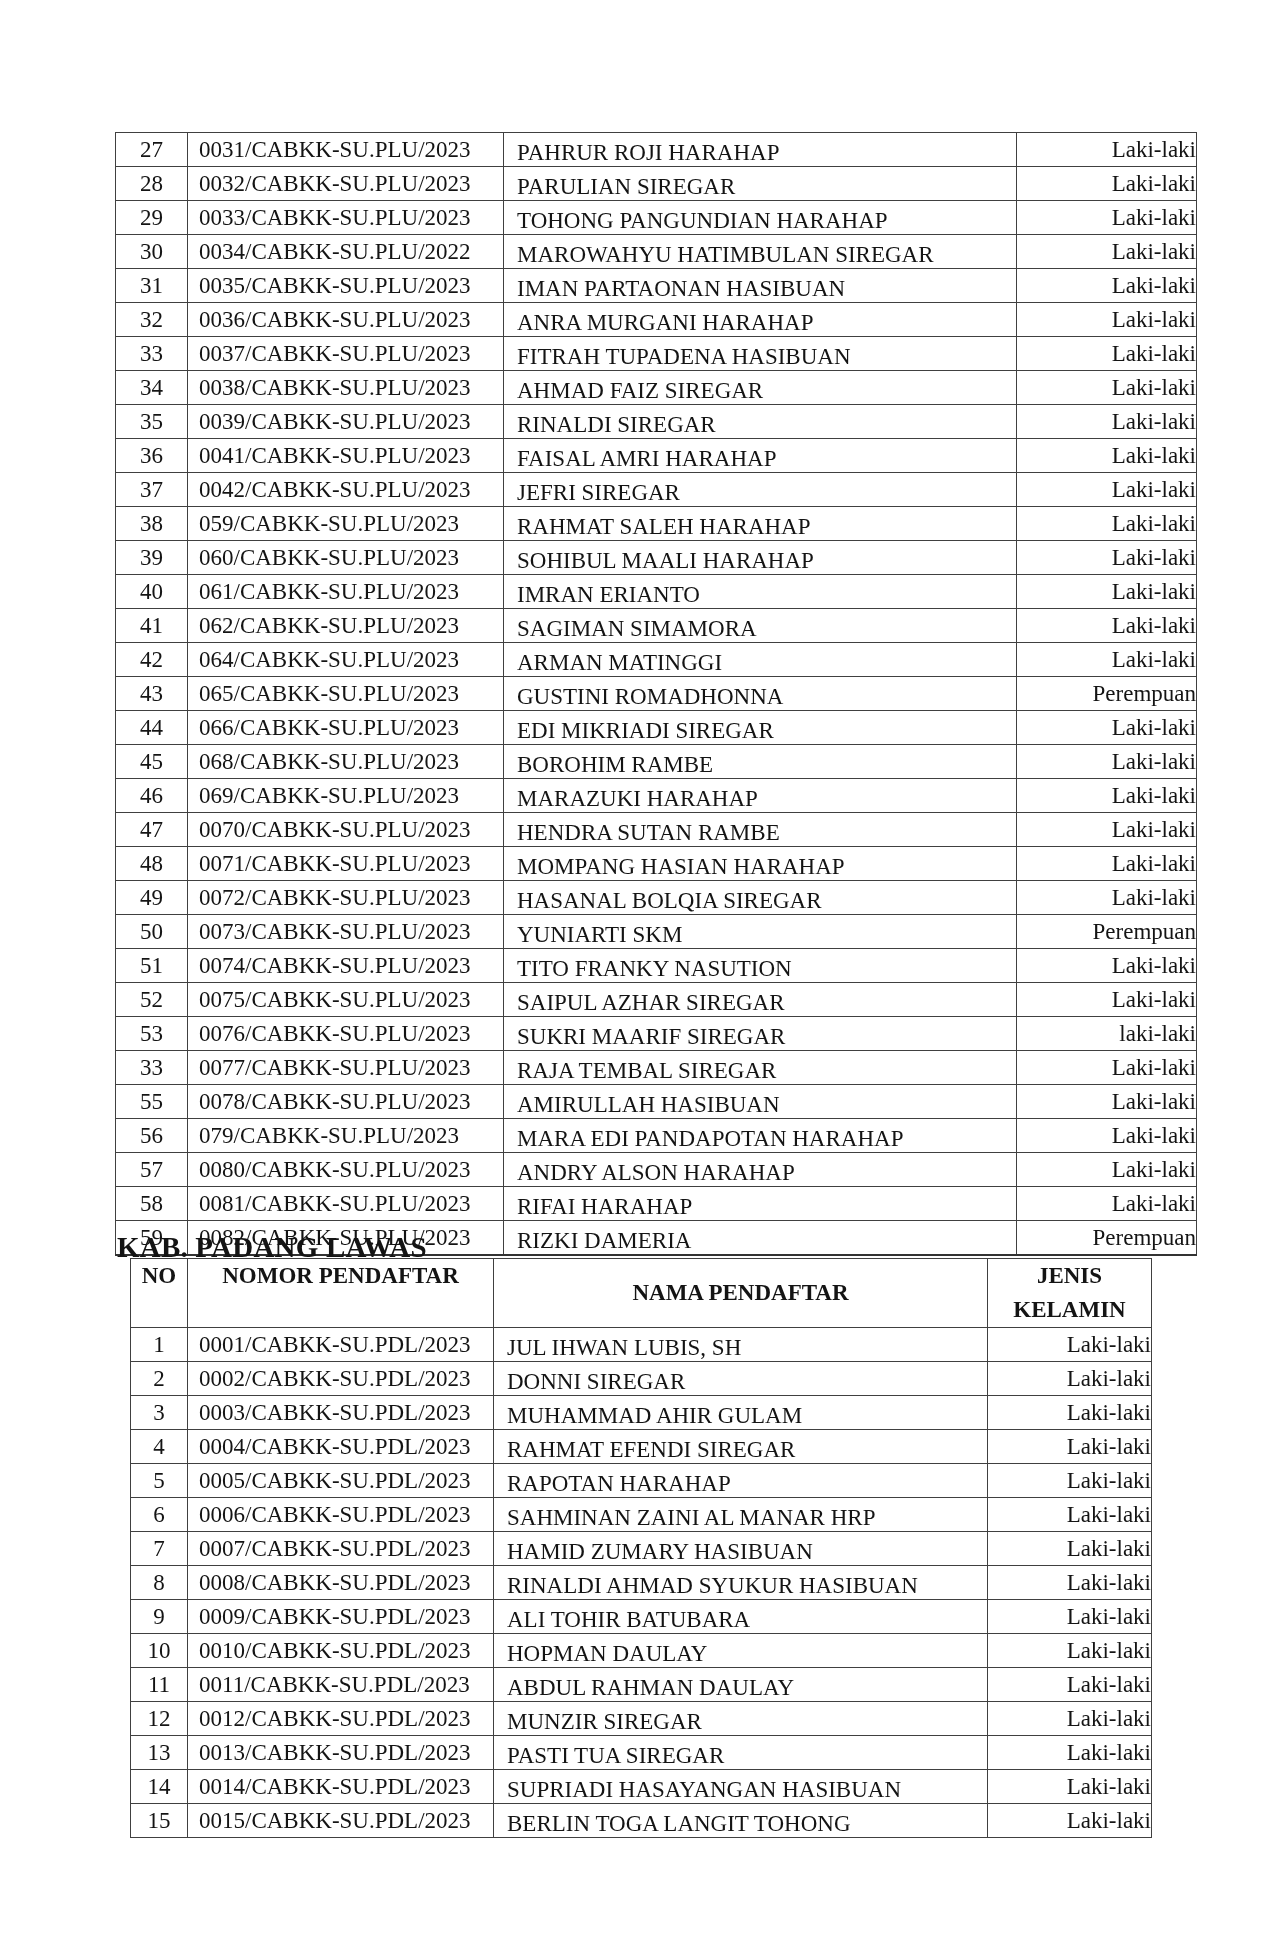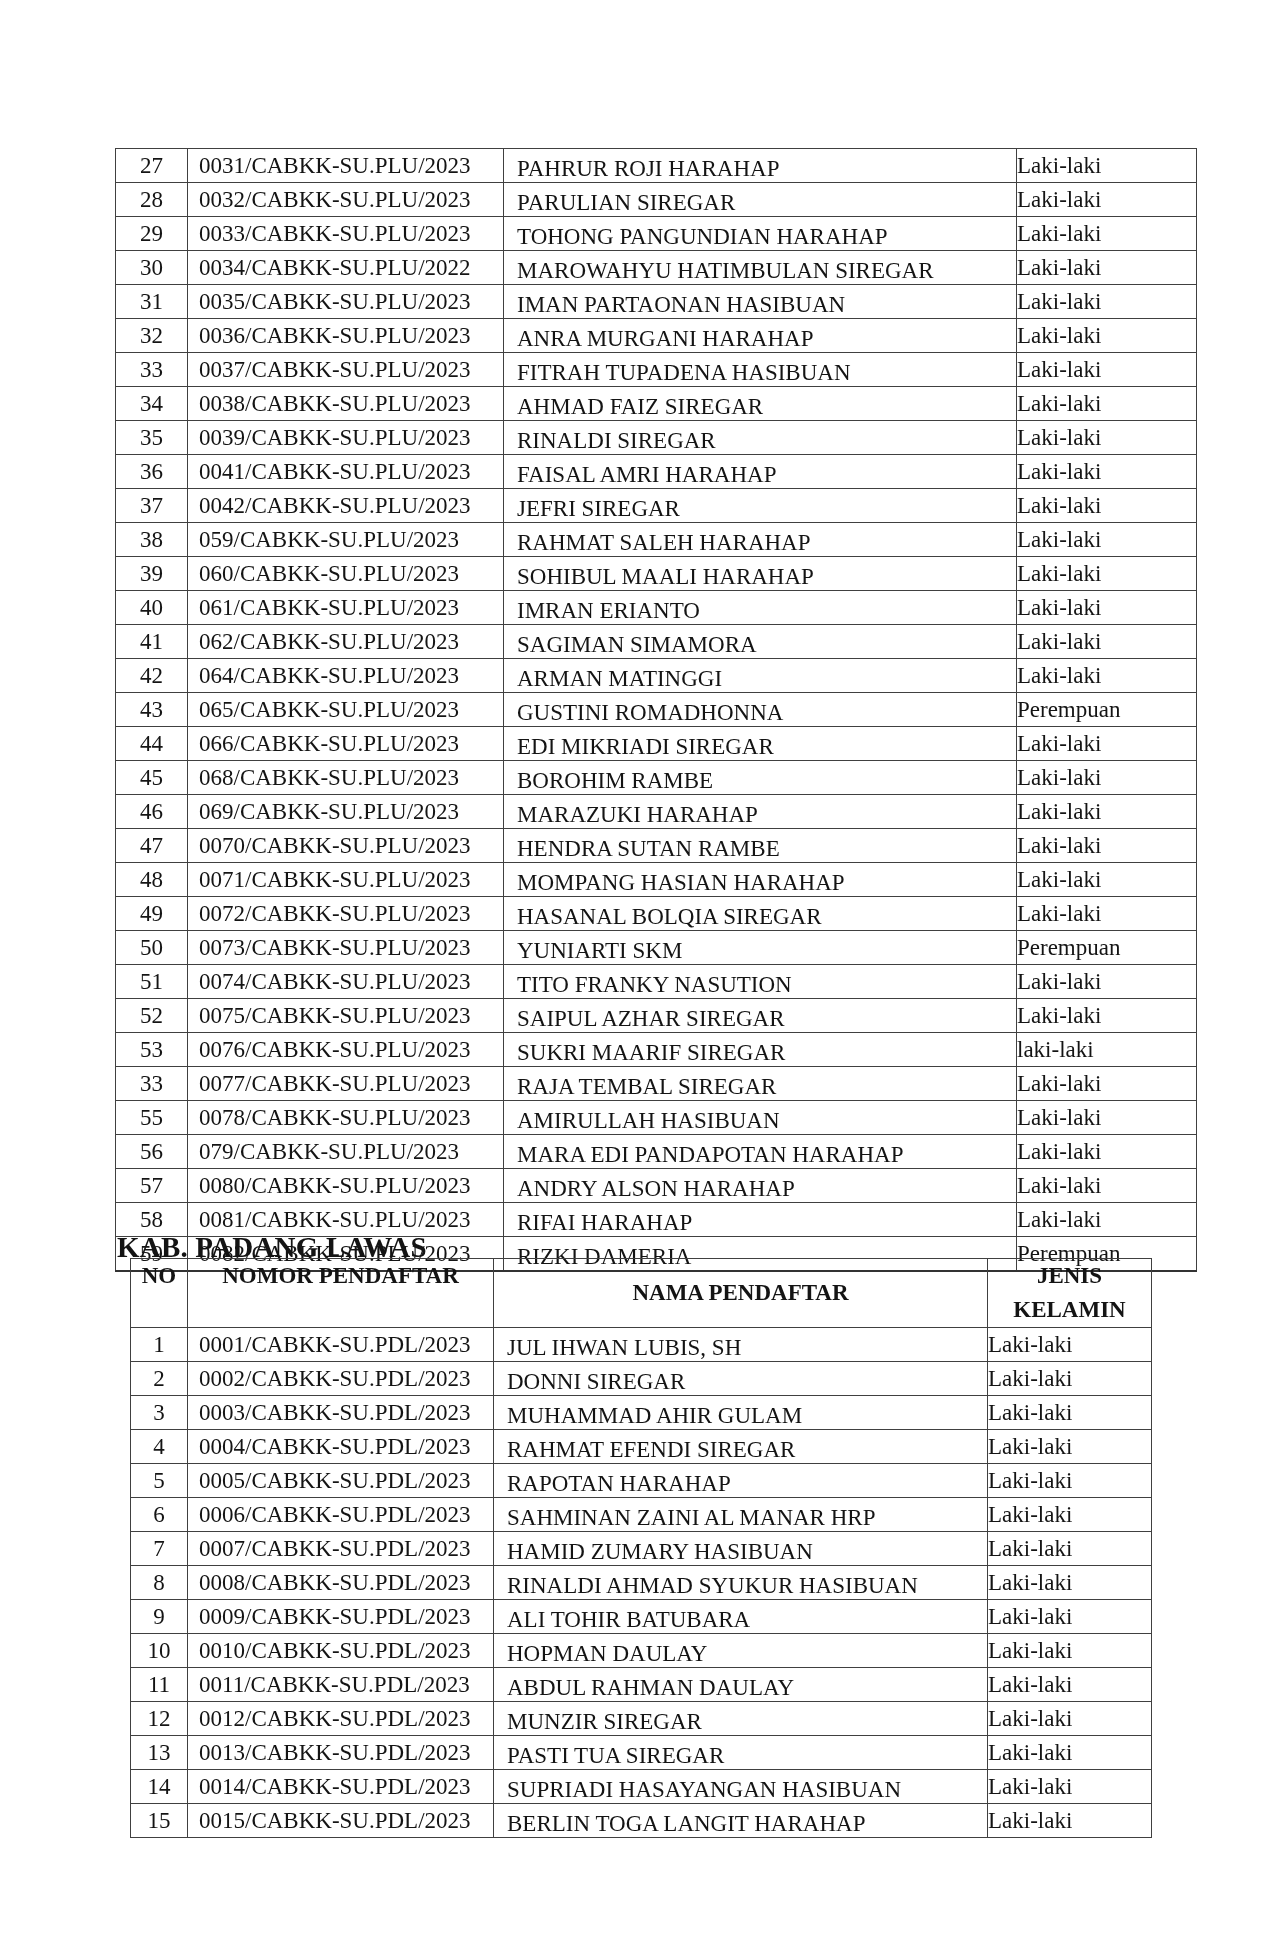--- a/index.html
+++ b/index.html
@@ -24,21 +24,21 @@
     overflow: hidden;
     white-space: nowrap;
     font-size: 23px;
     border: 1px solid #404040;
     padding: 0;
   }
   
   #table1 {
     position: absolute;
     left: 115px;
-    top: 148px;
+    top: 132px;
     width: 1081px;
     border: 1px solid #333333;
     border-bottom-width: 2px;
   }
   #table1 tr { height: 31.5px; }
   
   .heading {
     position: absolute;
     left: 117px;
     top: 1231px;
@@ -73,21 +73,21 @@
     vertical-align: middle;
     padding-left: 11px;
   }
   .c-nama {
     text-align: left;
     vertical-align: middle;
     padding-left: 13px;
     padding-top: 7px;
   }
   .c-jenis {
-    text-align: left;
+    text-align: right;
     vertical-align: middle;
   }
 </style>
 </head>
 <body>
 
 <div class="page">
 
   <table id="table1">
     <colgroup>
@@ -444,19 +444,19 @@
         <tr>
           <td class="c-no">14</td>
           <td class="c-nomor">0014/CABKK-SU.PDL/2023</td>
           <td class="c-nama">SUPRIADI HASAYANGAN HASIBUAN</td>
           <td class="c-jenis">Laki-laki</td>
         </tr>
 
         <tr>
           <td class="c-no">15</td>
           <td class="c-nomor">0015/CABKK-SU.PDL/2023</td>
-          <td class="c-nama">BERLIN TOGA LANGIT HARAHAP</td>
+          <td class="c-nama">BERLIN TOGA LANGIT TOHONG</td>
           <td class="c-jenis">Laki-laki</td>
         </tr>
       </tbody>
   </table>
 
 </div>
 
 </body></html>

